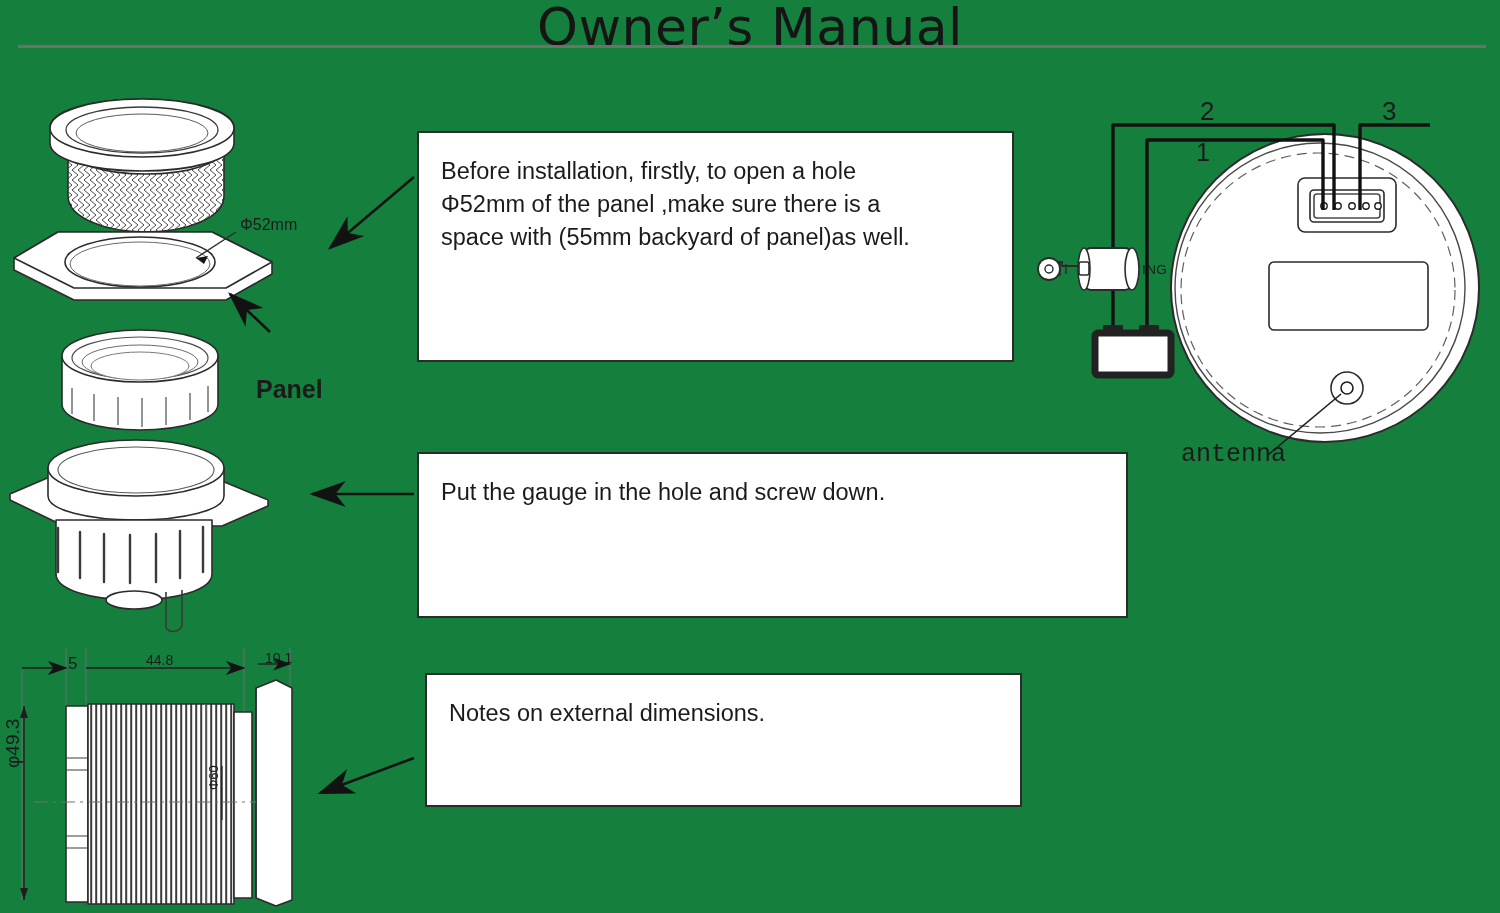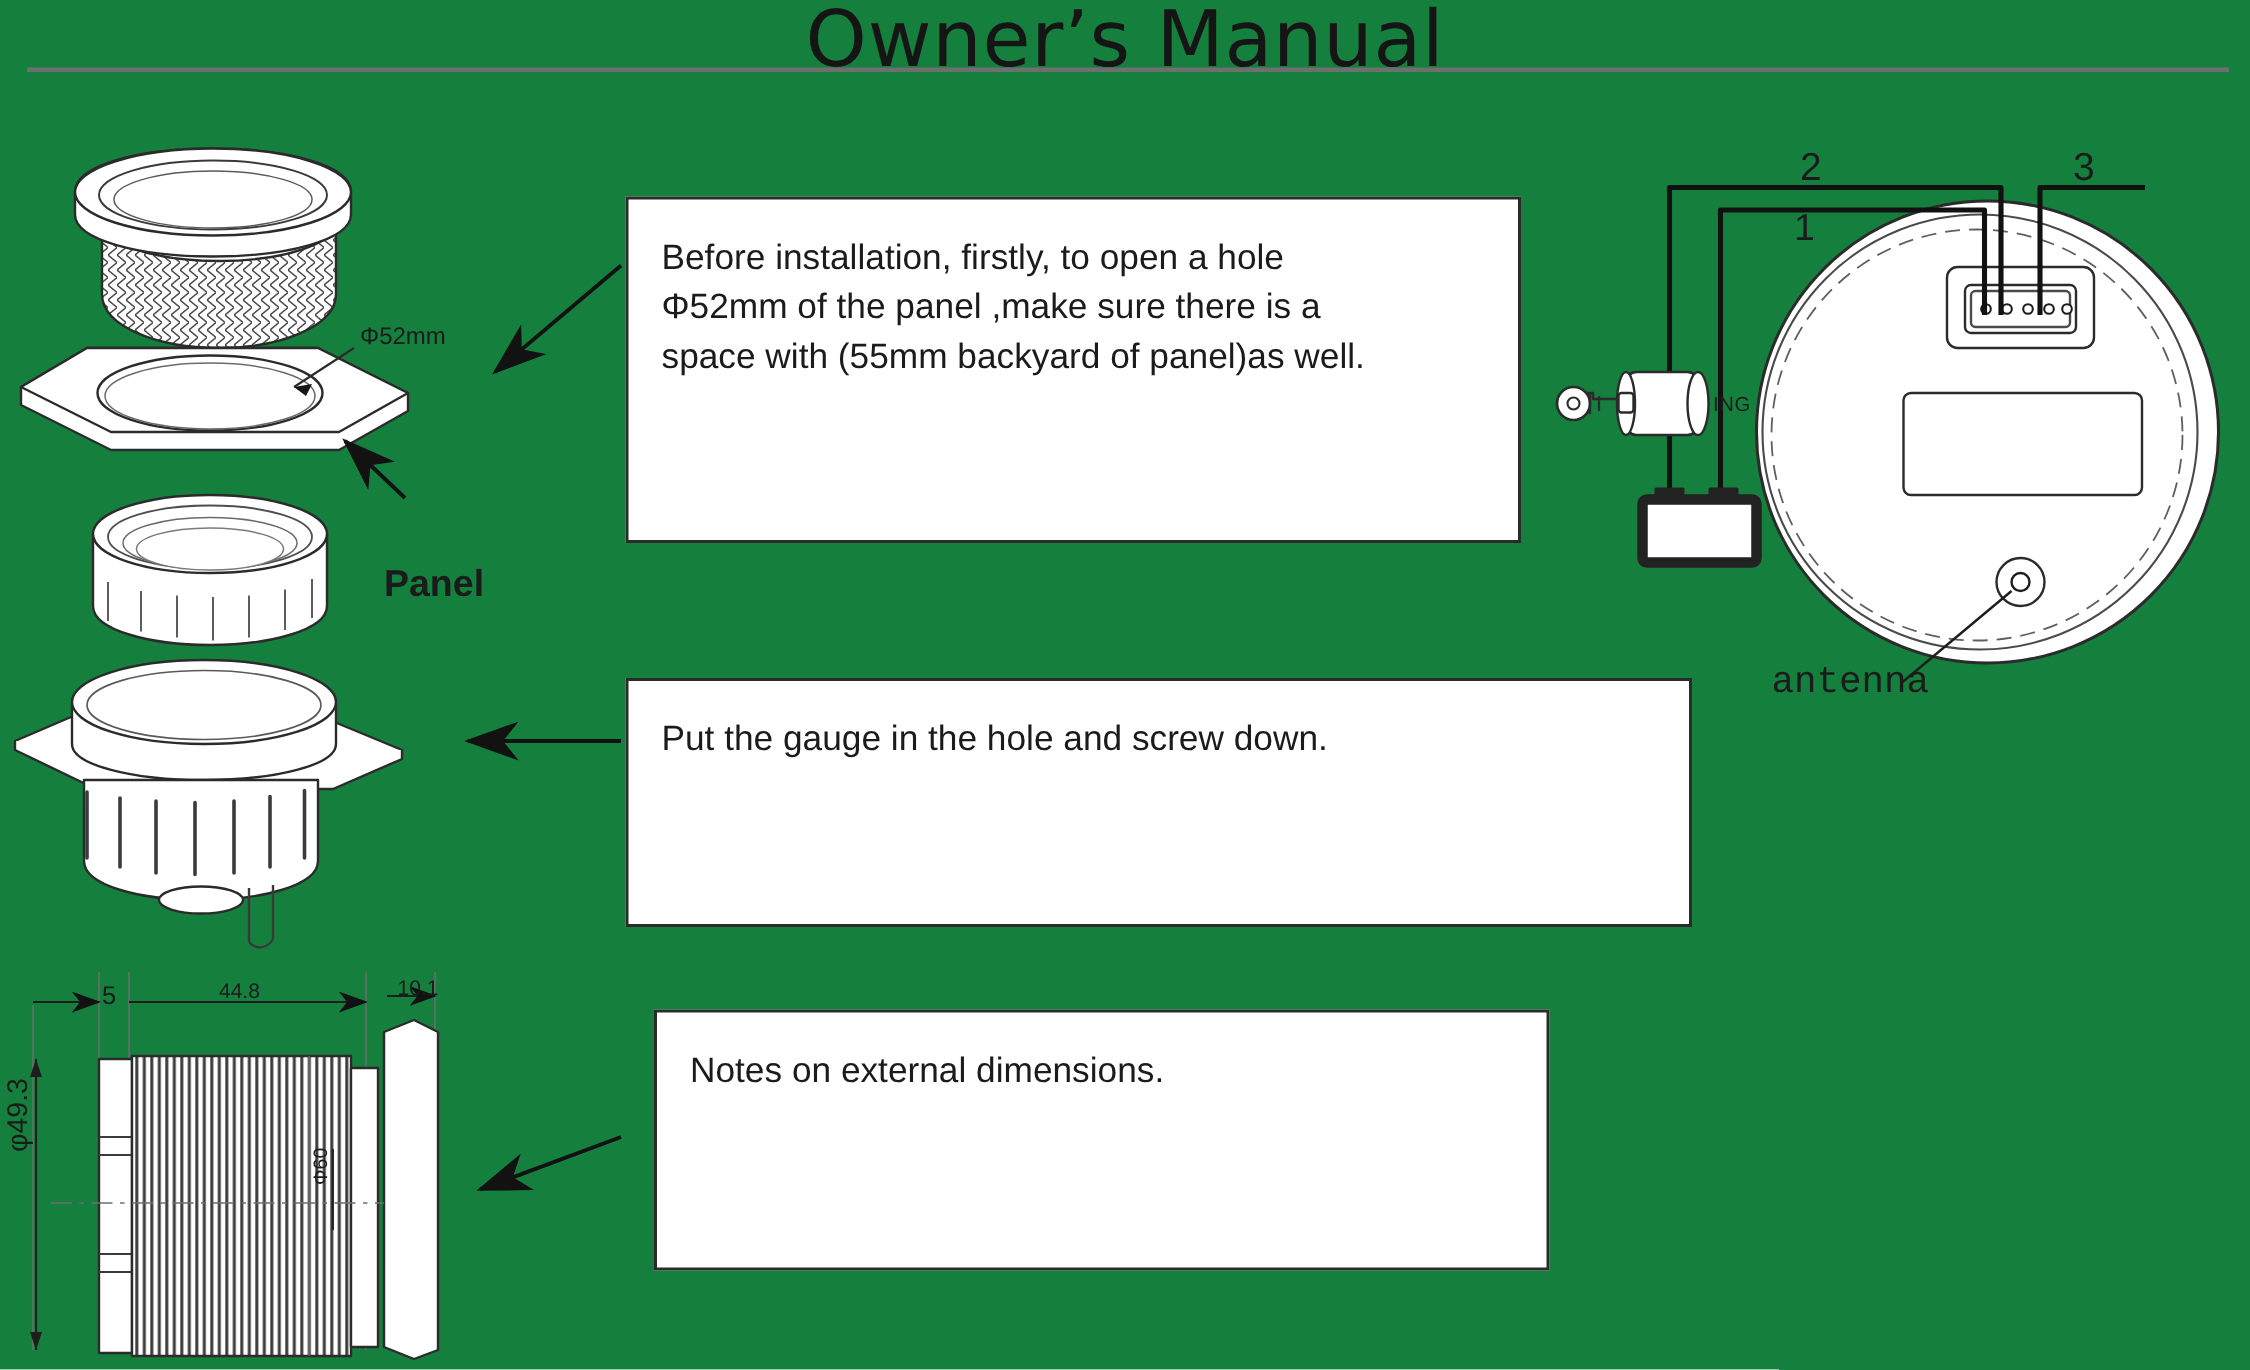--- a/index.html
+++ b/index.html
@@ -54,21 +54,21 @@
     top: 22px;
     right: 6px;
     font-size: 23.5px;
     line-height: 33px;
     color: #1b1b1b;
     font-family: "Liberation Sans", sans-serif;
     white-space: pre-line;
   }
   #note-box-1 { left: 417px; top: 131px; width: 597px; height: 231px; }
   #note-box-2 { left: 417px; top: 452px; width: 711px; height: 166px; }
-  #note-box-3 { left: 436px; top: 673px; width: 597px; height: 174px; }
+  #note-box-3 { left: 425px; top: 673px; width: 597px; height: 134px; }
   
   .overlay {
     position: absolute;
     left: 0; top: 0;
     width: 1500px;
     height: 913px;
     pointer-events: none;
   }
   
   .conn-block {

